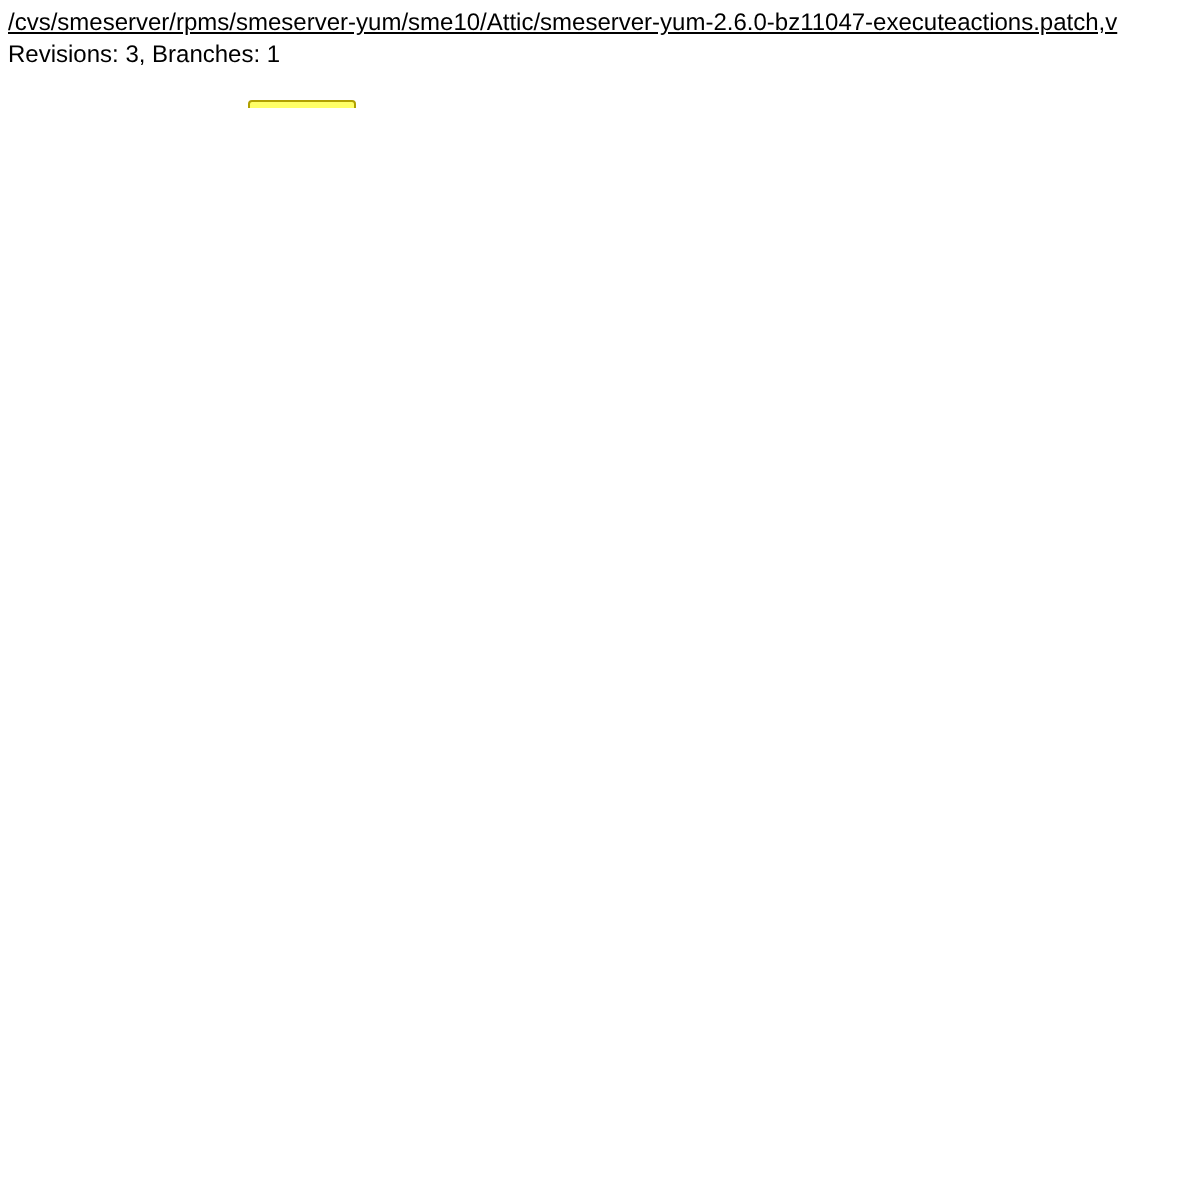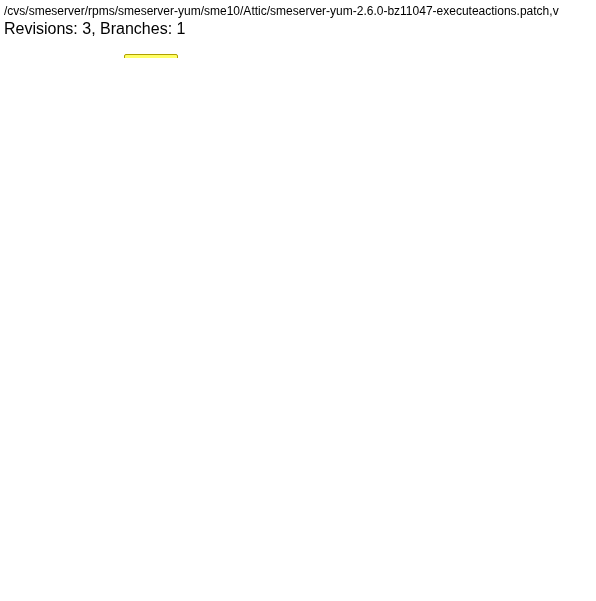--- a/index.html
+++ b/index.html
@@ -6,23 +6,24 @@
     margin: 0;
     padding: 4px;
     font-family: Helvetica, Arial, sans-serif;
     font-size: 12px;
     background: #ffffff;
     color: #000;
   }
   .header-path {
     font-size: 12px;
     margin-bottom: 2px;
+    text-decoration: underline;
   }
   .header-stats {
-    font-size: 16px;
+    font-size: 12px;
     margin-bottom: 16px;
   }
   .graph {
     position: relative;
     width: 588px;
   }
   
   .vline {
     position: absolute;
     width: 2px;

